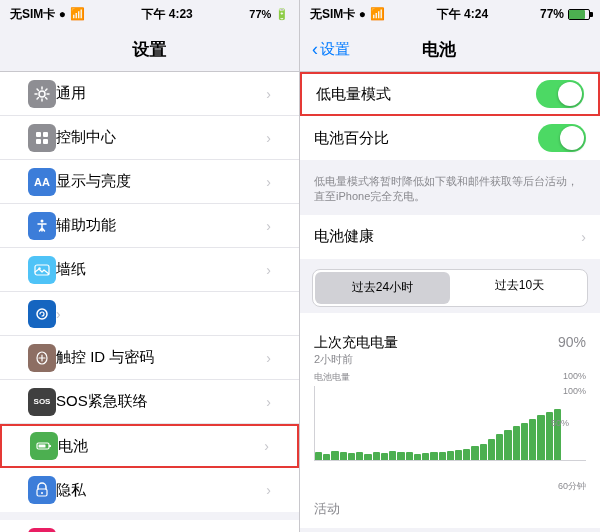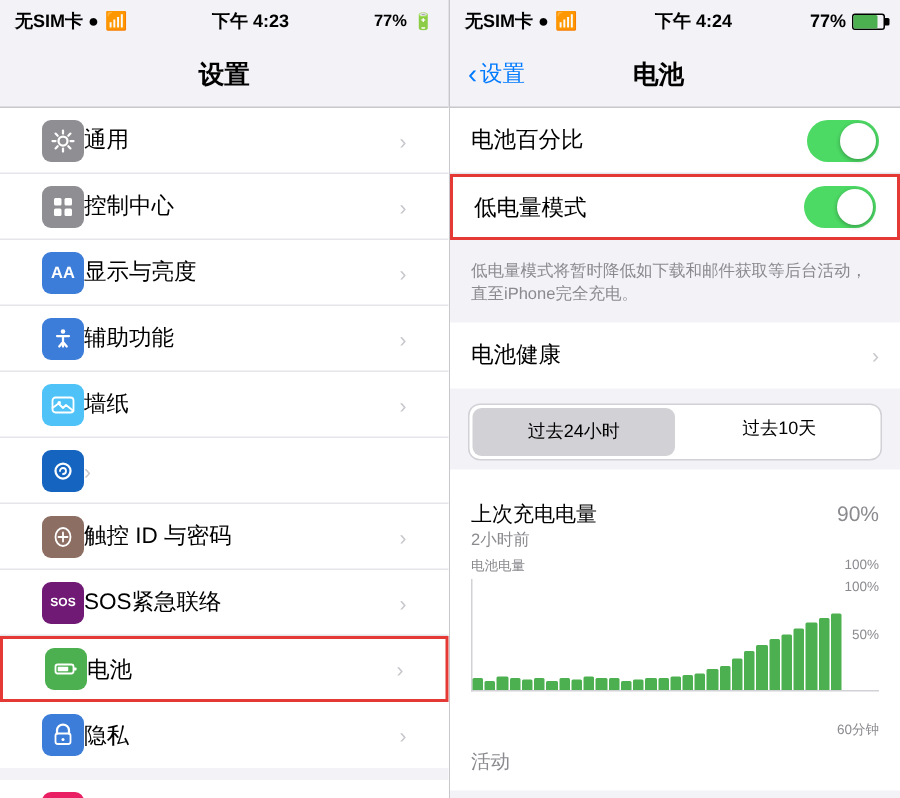--- a/index.html
+++ b/index.html
@@ -106,21 +106,21 @@
     }
 
     
     .icon-general { background: #8e8e93; }
     .icon-control { background: #8e8e93; }
     .icon-display { background: #3c7dd9; }
     .icon-accessibility { background: #3c7dd9; }
     .icon-wallpaper { background: #4fc3f7; }
     .icon-siri { background: #1565c0; }
     .icon-touch { background: #8d6e63; }
-    .icon-sos { background: #701a75; }
+    .icon-sos { background: #404040; }
     .icon-battery { background: #4caf50; }
     .icon-privacy { background: #3c7dd9; }
     .icon-itunes { background: #e91e63; }
 
     
     .right-panel {
       width: 300px;
       height: 532px;
       background: #f2f2f7;
       display: flex;
@@ -464,32 +464,32 @@
     <div class="back-btn">
       <span style="font-size:18px;">‹</span>
       <span>设置</span>
     </div>
     <div class="right-nav-title">电池</div>
   </div>
 
   <div class="battery-content">
 
     <div class="battery-section">
+      <div class="battery-row highlighted">
+        <span class="battery-row-label">低电量模式</span>
+        <div class="toggle on">
+          <div class="toggle-thumb"></div>
+        </div>
+      </div>
       <div class="battery-row">
         <span class="battery-row-label">电池百分比</span>
         <div class="toggle on">
           <div class="toggle-thumb"></div>
         </div>
       </div>
-      <div class="battery-row highlighted">
-        <span class="battery-row-label">低电量模式</span>
-        <div class="toggle on">
-          <div class="toggle-thumb"></div>
-        </div>
-      </div>
     </div>
     <div class="battery-desc">低电量模式将暂时降低如下载和邮件获取等后台活动，直至iPhone完全充电。</div>
 
     <div style="background:#fff;margin-bottom:8px;">
       <div class="battery-health-row">
         <span class="battery-health-label">电池健康</span>
         <span class="chevron">›</span>
       </div>
     </div>
 
@@ -509,21 +509,21 @@
       </div>
       <div class="charge-sub">2小时前</div>
 
       <div style="position:relative;">
         <div style="display:flex;justify-content:space-between;font-size:9px;color:#8a8a8f;margin-bottom:2px;">
           <span>电池电量</span>
           <span>100%</span>
         </div>
         <div style="position:relative;height:75px;border-left:0.5px solid #d1d1d6;border-bottom:0.5px solid #d1d1d6;">
           <div style="position:absolute;right:0;top:0;font-size:9px;color:#8a8a8f;">100%</div>
-          <div style="position:absolute;right:0;top:50%;font-size:9px;color:#8a8a8f;transform:translateY(-50%);">50%</div>
+          <div style="position:absolute;right:17px;top:50%;font-size:9px;color:#8a8a8f;transform:translateY(-50%);">50%</div>
           <div id="battery-bars" style="display:flex;align-items:flex-end;height:100%;gap:1px;padding-right:25px;">
           <div style="flex: 1 1 0%; height: 10%; background: rgb(76, 175, 80); border-radius: 1px 1px 0px 0px; min-width: 2px;"></div>
               <div style="flex: 1 1 0%; height: 8%; background: rgb(76, 175, 80); border-radius: 1px 1px 0px 0px; min-width: 2px;"></div>
               <div style="flex: 1 1 0%; height: 12%; background: rgb(76, 175, 80); border-radius: 1px 1px 0px 0px; min-width: 2px;"></div>
               <div style="flex: 1 1 0%; height: 10%; background: rgb(76, 175, 80); border-radius: 1px 1px 0px 0px; min-width: 2px;"></div>
               <div style="flex: 1 1 0%; height: 9%; background: rgb(76, 175, 80); border-radius: 1px 1px 0px 0px; min-width: 2px;"></div>
               <div style="flex: 1 1 0%; height: 11%; background: rgb(76, 175, 80); border-radius: 1px 1px 0px 0px; min-width: 2px;"></div>
               <div style="flex: 1 1 0%; height: 8%; background: rgb(76, 175, 80); border-radius: 1px 1px 0px 0px; min-width: 2px;"></div>
               <div style="flex: 1 1 0%; height: 10%; background: rgb(76, 175, 80); border-radius: 1px 1px 0px 0px; min-width: 2px;"></div>
               <div style="flex: 1 1 0%; height: 9%; background: rgb(76, 175, 80); border-radius: 1px 1px 0px 0px; min-width: 2px;"></div>

